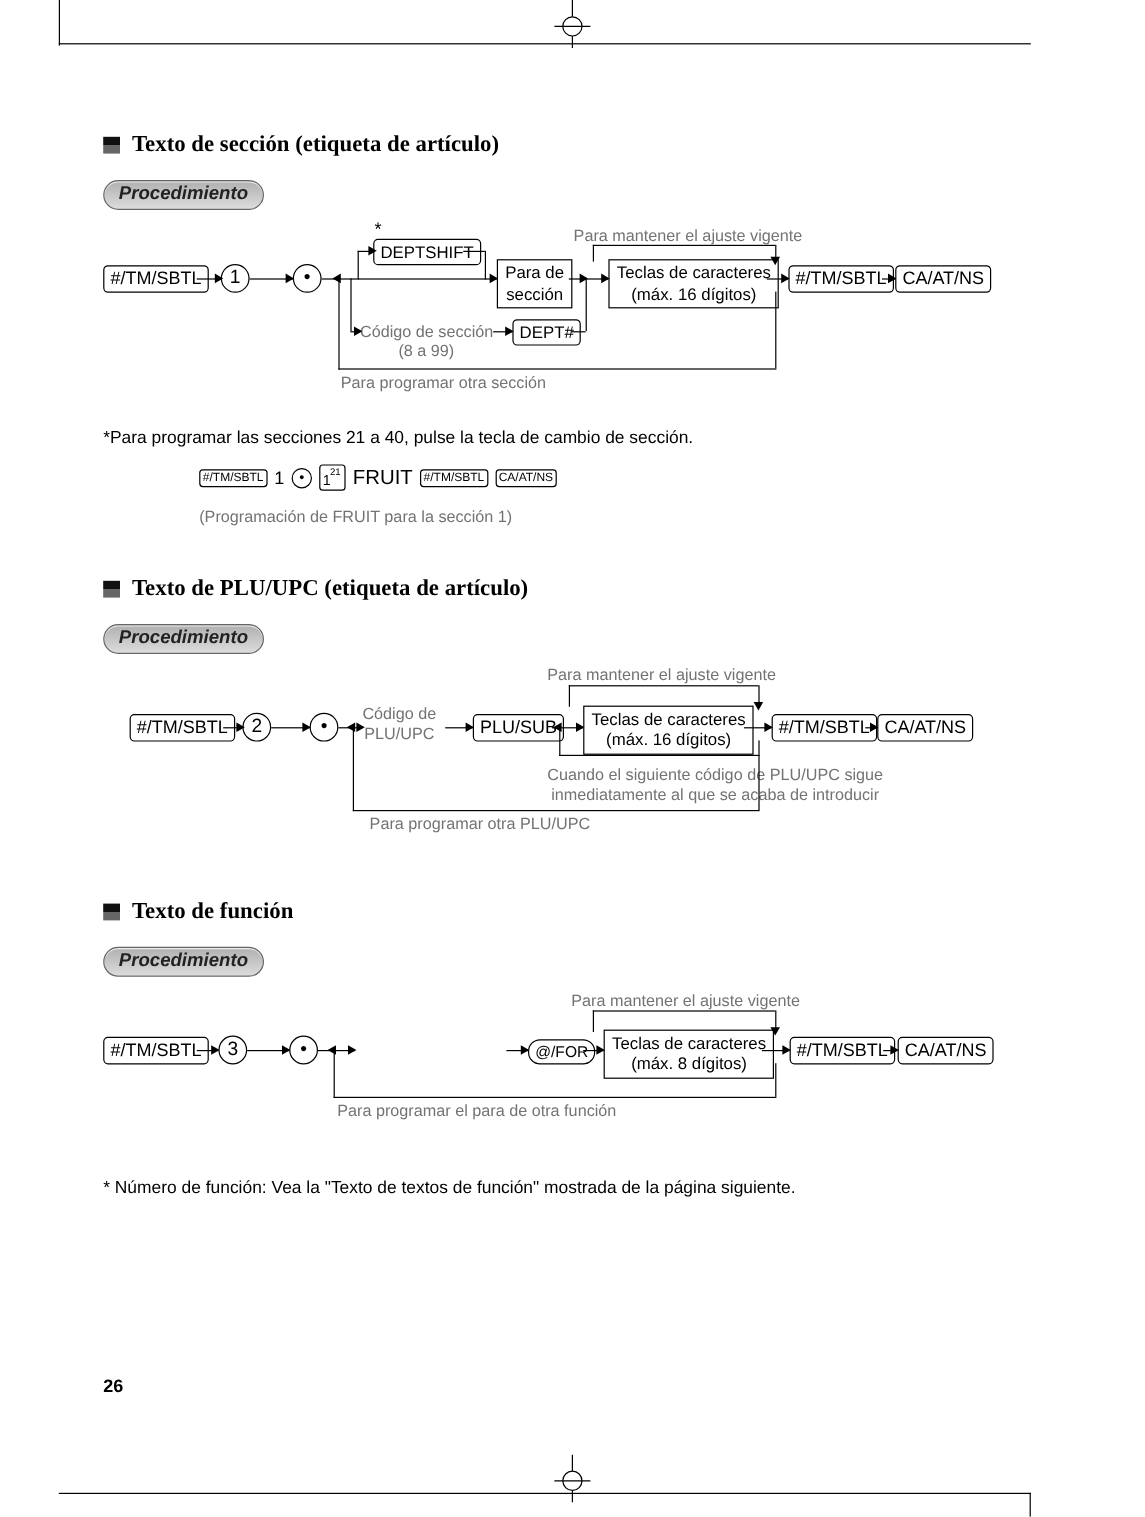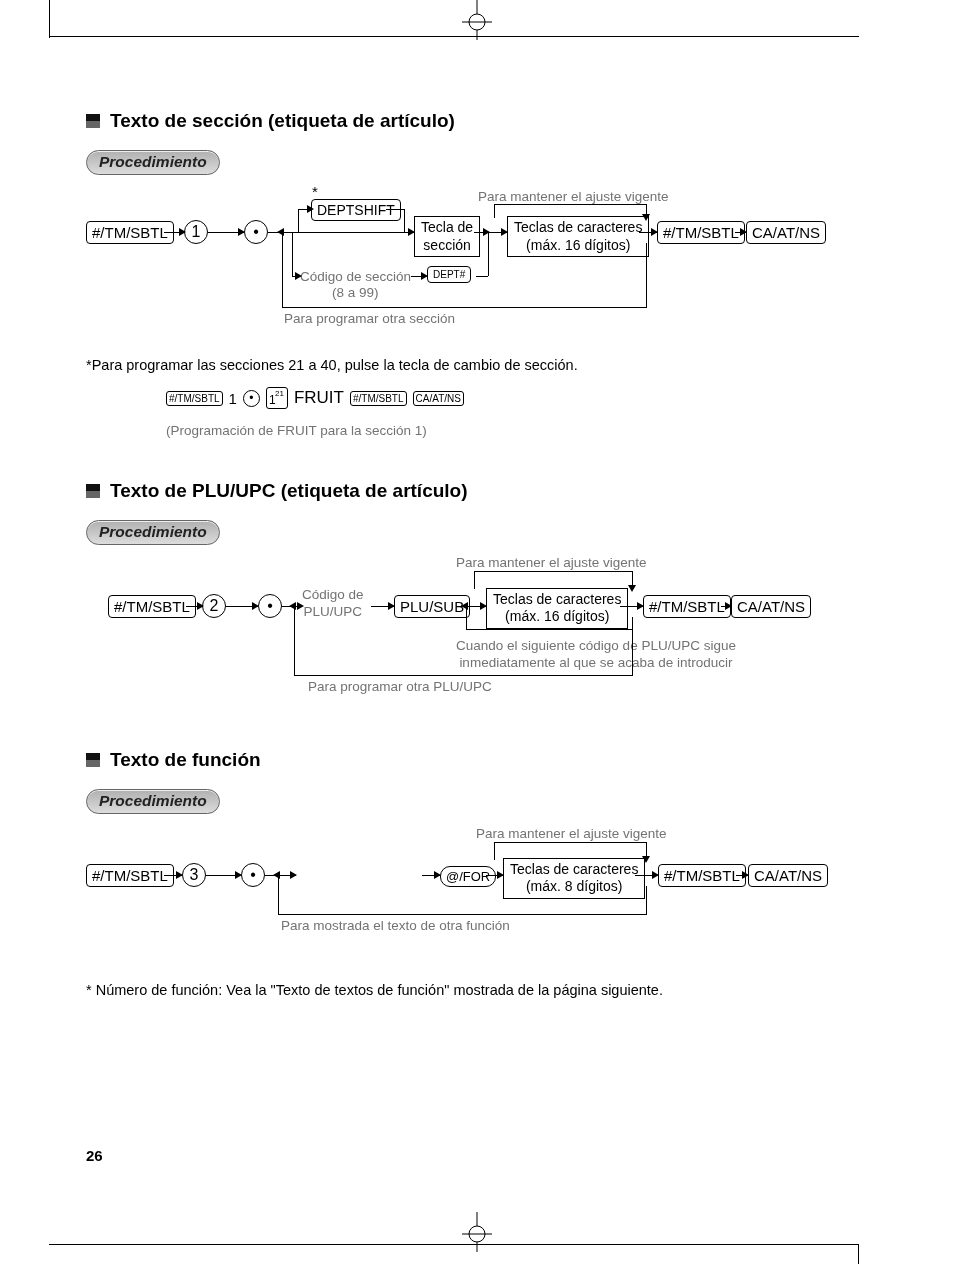--- a/index.html
+++ b/index.html
@@ -40,20 +40,21 @@
     width: 780px;
   }
   .section-head {
     display: flex;
     align-items: center;
     gap: 10px;
     font-weight: bold;
     font-size: 19px;
     margin-bottom: 18px;
     color:#000;
+    font-family:Liberation Serif, serif;
   }
   .bullet {
     width: 14px; height: 14px;
     background: linear-gradient(to bottom, #111 0 50%, #666 50% 100%);
   }
   .proc-badge {
     display: inline-block;
     border: 1px solid #666;
     border-radius: 13px;
     padding: 2px 12px 3px;
@@ -153,27 +154,27 @@
     </div>
     <span class="proc-badge">Procedimiento</span>
 
     <div class="diagram" style="height:170px;">
 
       <span class="abs keybox" style="left:0; top:40px;">#/TM/SBTL</span>
       <span class="abs circlekey" style="left:98px; top:39px;">1</span>
       <span class="abs circlekey" style="left:158px; top:39px;">•</span>
       <span class="abs" style="left:226px; top:2px; font-size:15px;">*</span>
       <span class="abs keybox" style="left:225px; top:18px; font-size:14px;">DEPTSHIFT</span>
-      <div class="abs plainbox" style="left:328px; top:35px; white-space:pre;">Tecla de
+      <div class="abs plainbox" style="left:328px; top:35px; white-space:pre;">Para de
 sección</div>
       <div class="abs plainbox" style="left:421px; top:35px; white-space:pre;">Teclas de caracteres
 (máx. 16 dígitos)</div>
       <span class="abs keybox" style="left:571px; top:40px;">#/TM/SBTL</span>
       <span class="abs keybox" style="left:660px; top:40px;">CA/AT/NS</span>
-      <span class="abs keybox" style="left:341px; top:85px; font-size:10px;">DEPT#</span>
+      <span class="abs keybox" style="left:341px; top:85px; font-size:14px;">DEPT#</span>
       <span class="abs lbl" style="left:214px; top:88px;">Código de sección</span>
       <span class="abs lbl" style="left:246px; top:104px;">(8 a 99)</span>
       <span class="abs lbl" style="left:392px; top:8px;">Para mantener el ajuste vigente</span>
       <span class="abs lbl" style="left:198px; top:130px;">Para programar otra sección</span>
 
       <div class="hl" style="left:78px; top:51px; width:20px;"></div>
         <div class="arrR" style="left:93px; top:47px;"></div>
       <div class="hl" style="left:122px; top:51px; width:36px;"></div>
         <div class="arrR" style="left:152px; top:47px;"></div>
       <div class="hl" style="left:182px; top:51px; width:30px;"></div>
@@ -295,21 +296,21 @@
     <div class="diagram" style="height:130px;">
       <span class="abs keybox" style="left:0; top:44px;">#/TM/SBTL</span>
       <span class="abs circlekey" style="left:96px; top:43px;">3</span>
       <span class="abs circlekey" style="left:155px; top:43px;">•</span>
       <span class="abs keybox" style="left:354px; top:46px; font-size:13px;border-radius:10px;">@/FOR</span>
       <div class="abs plainbox" style="left:417px; top:38px; white-space:pre;">Teclas de caracteres
 (máx. 8 dígitos)</div>
       <span class="abs keybox" style="left:572px; top:44px;">#/TM/SBTL</span>
       <span class="abs keybox" style="left:662px; top:44px;">CA/AT/NS</span>
       <span class="abs lbl" style="left:390px; top:6px;">Para mantener el ajuste vigente</span>
-      <span class="abs lbl" style="left:195px; top:98px;">Para mostrada el texto de otra función</span>
+      <span class="abs lbl" style="left:195px; top:98px;">Para programar el para de otra función</span>
 
       <div class="hl" style="left:78px; top:55px; width:18px;"></div>
         <div class="arrR" style="left:90px; top:51px;"></div>
       <div class="hl" style="left:120px; top:55px; width:35px;"></div>
         <div class="arrR" style="left:149px; top:51px;"></div>
       <div class="hl" style="left:179px; top:55px; width:31px;"></div>
         <div class="arrR" style="left:204px; top:51px;"></div>
       <div class="hl" style="left:336px; top:55px; width:18px;"></div>
         <div class="arrR" style="left:348px; top:51px;"></div>
       <div class="hl" style="left:400px; top:55px; width:17px;"></div>

